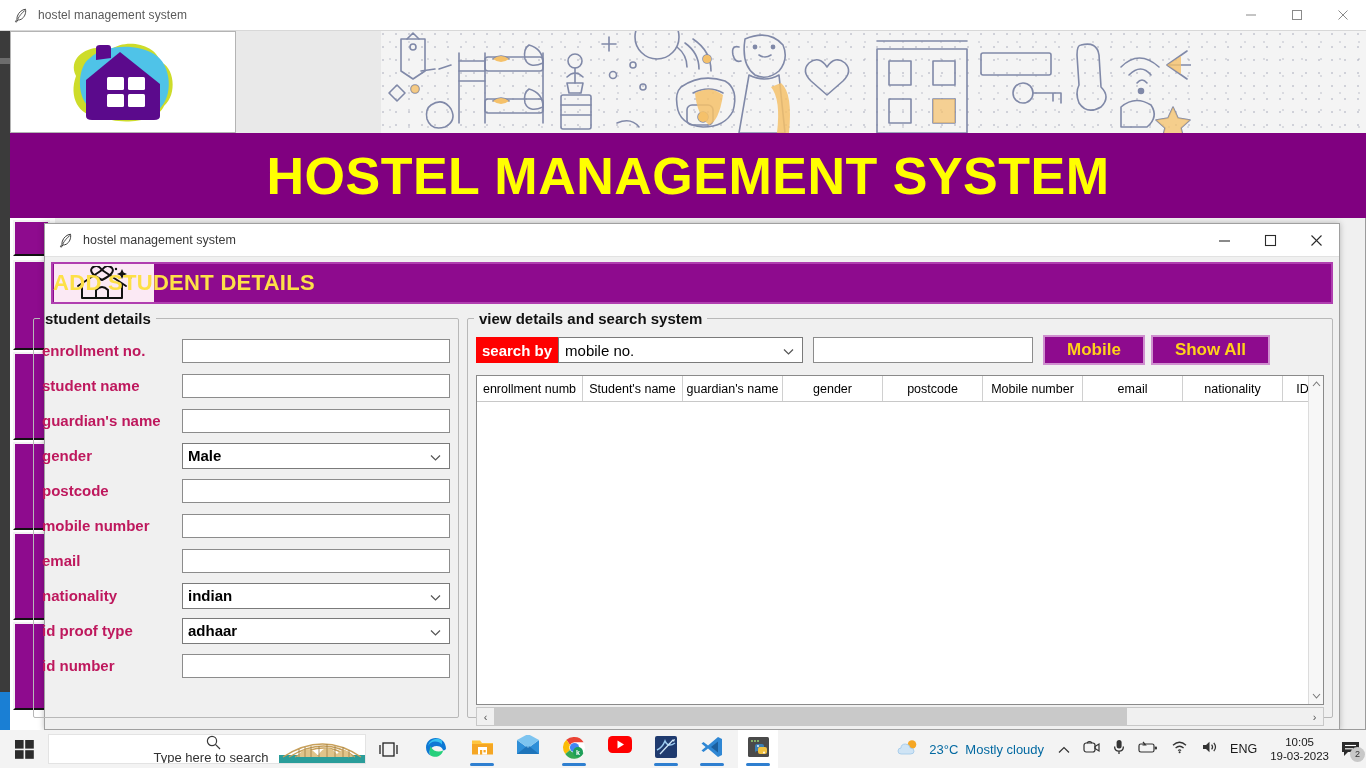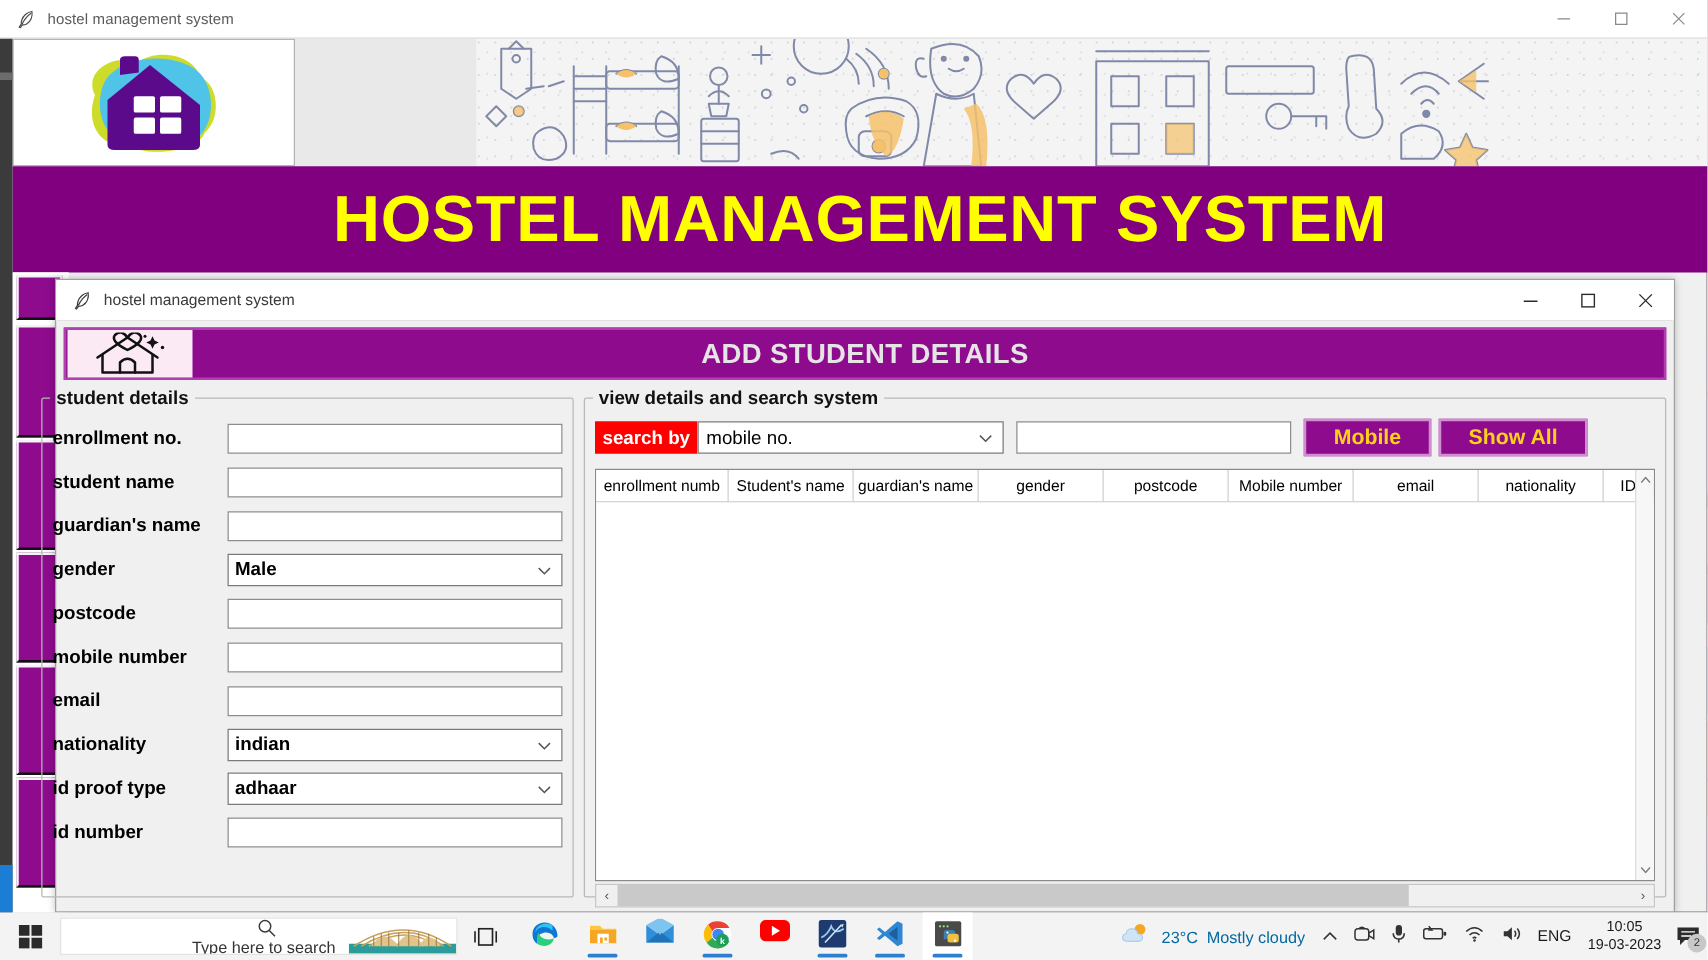--- a/index.html
+++ b/index.html
@@ -99,41 +99,41 @@
 
   .dlg-header {
     margin: 5px 6px 0 6px; height: 42px; background: #8e0b8e;
     border: 2px solid #b03fb0; display: flex; align-items: center; position: relative;
   }
   .house-badge {
     width: 100px; height: 38px; background: #fbe9f4; margin-left: 1px;
     display: flex; align-items: center; justify-content: center;
   }
   .dlg-header-title {
-    position: absolute; left: 0; right: 0; text-align: center;
-    color: #e5e5e5; font-size: 22px; font-weight: bold; letter-spacing: .3px;
+    position: absolute; left: 0; right: 0; 
+    color: #fde047; font-size: 22px; font-weight: bold; letter-spacing: .3px;
     pointer-events: none;
   }
 
   .dlg-body { display: flex; padding: 6px; gap: 8px; height: 420px; justify-content: flex-end; }
 
   
   fieldset.grp {
     border: 1px solid #b8b8b8; border-radius: 2px; padding: 0;
     background: transparent; position: relative;
   }
   fieldset.grp > legend {
     font-size: 15px; font-weight: bold; color: #111; padding: 0 5px; margin-left: 6px;
   }
   .left-panel { width: 430px; }
   .right-panel { flex: 1; }
 
   .form-rows { padding: 6px 8px 0 8px; }
   .frow { display: flex; align-items: center; height: 35px; }
-  .flabel { width: 140px; font-size: 15px; font-weight: bold; color: #000000; }
+  .flabel { width: 140px; font-size: 15px; font-weight: bold; color: #be185d; }
   .finput {
     width: 268px; height: 24px; background: #fff; border: 1px solid #8c8c8c;
     font-size: 14px; font-weight: bold; padding: 0 5px; color: #000;
     font-family: "Liberation Sans", sans-serif;
   }
   .fselect {
     width: 268px; height: 26px; background: #fff; border: 1px solid #7a7a7a;
     font-size: 15px; font-weight: bold; padding: 0 5px; color: #000;
     display: flex; align-items: center; position: relative;
     font-family: "Liberation Sans", sans-serif;

